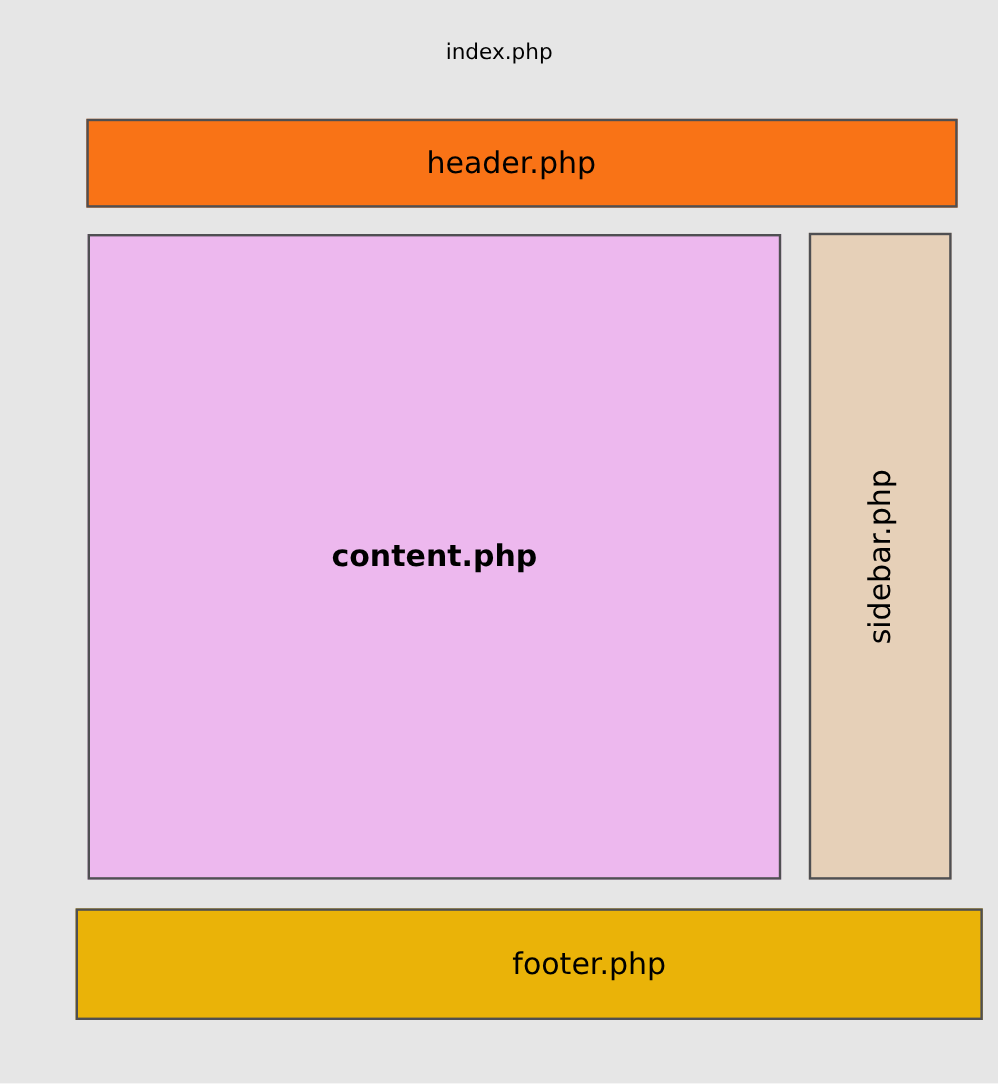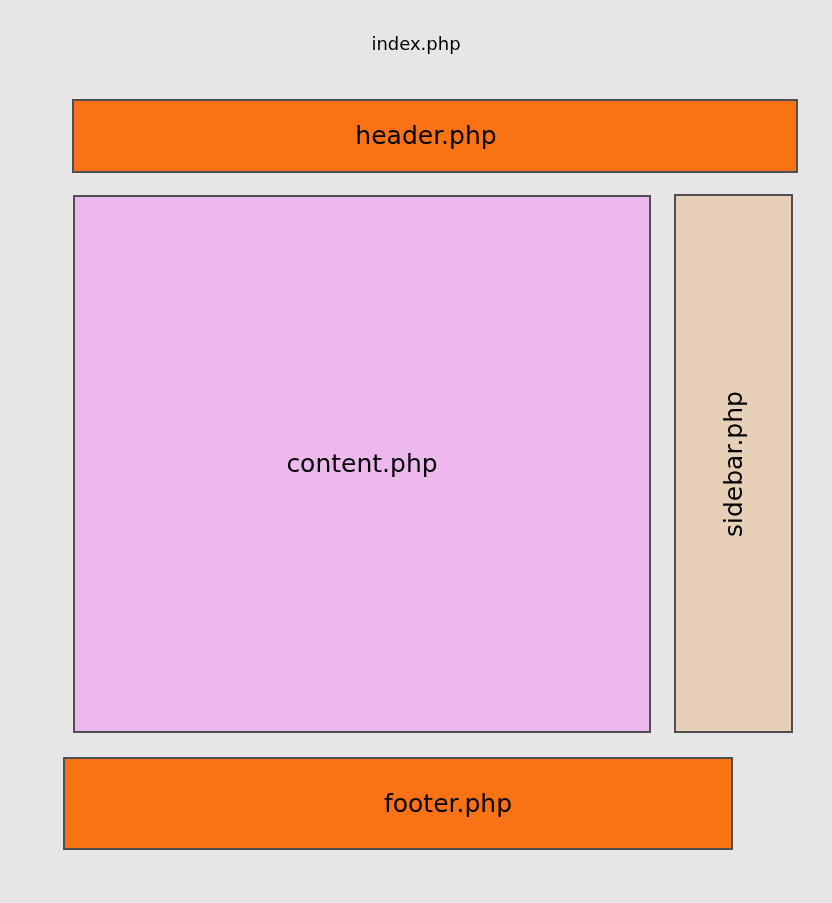--- a/index.html
+++ b/index.html
@@ -52,43 +52,44 @@
   #box-header .box-label {
     transform: translateX(-9px);
   }
   
   #box-content {
     left: 73px;
     top: 195px;
     width: 578px;
     height: 538px;
     background: #edb8ee;
+    font-weight: bold;
   }
   #box-content .box-label {
     transform: translateY(0px);
   }
   
   #box-sidebar {
     left: 674px;
     top: 194px;
     width: 119px;
     height: 539px;
     background: #e6d0b8;
   }
   #box-sidebar .box-label {
     transform: rotate(-90deg);
     transform-origin: center center;
   }
   
   #box-footer {
     left: 63px;
     top: 757px;
-    width: 670px;
+    width: 756px;
     height: 93px;
-    background: #f97316;
+    background: #eab308;
     padding-left: 24px;
   }
   #box-footer .box-label {
     transform: translateX(38px);
   }
 </style>
 </head>
 <body>
 
 <div id="canvas">

